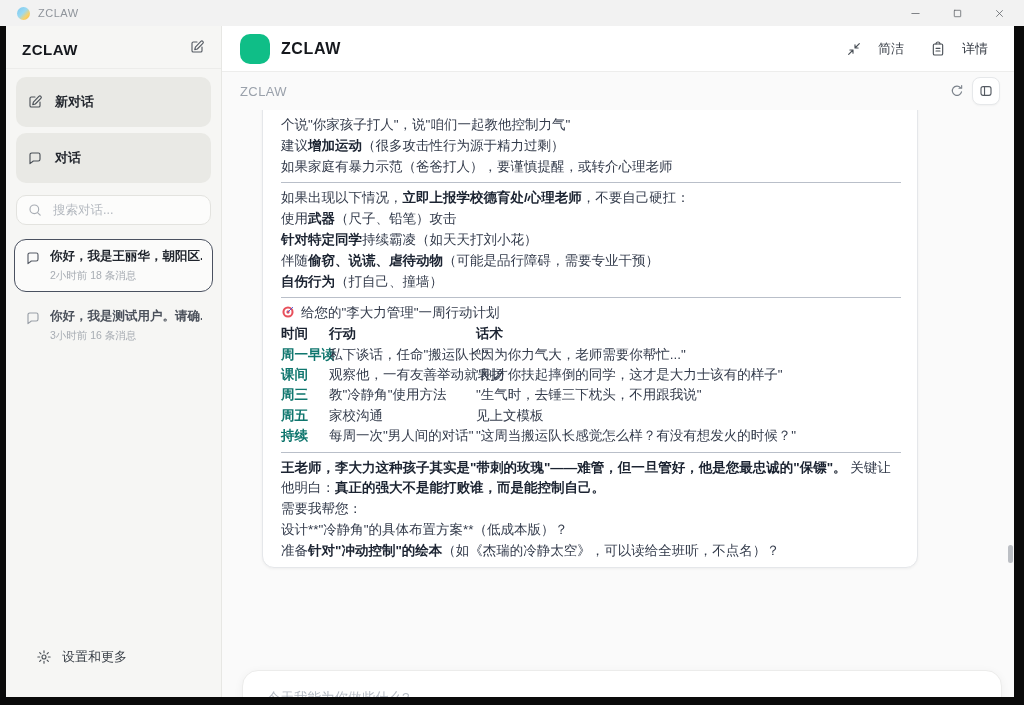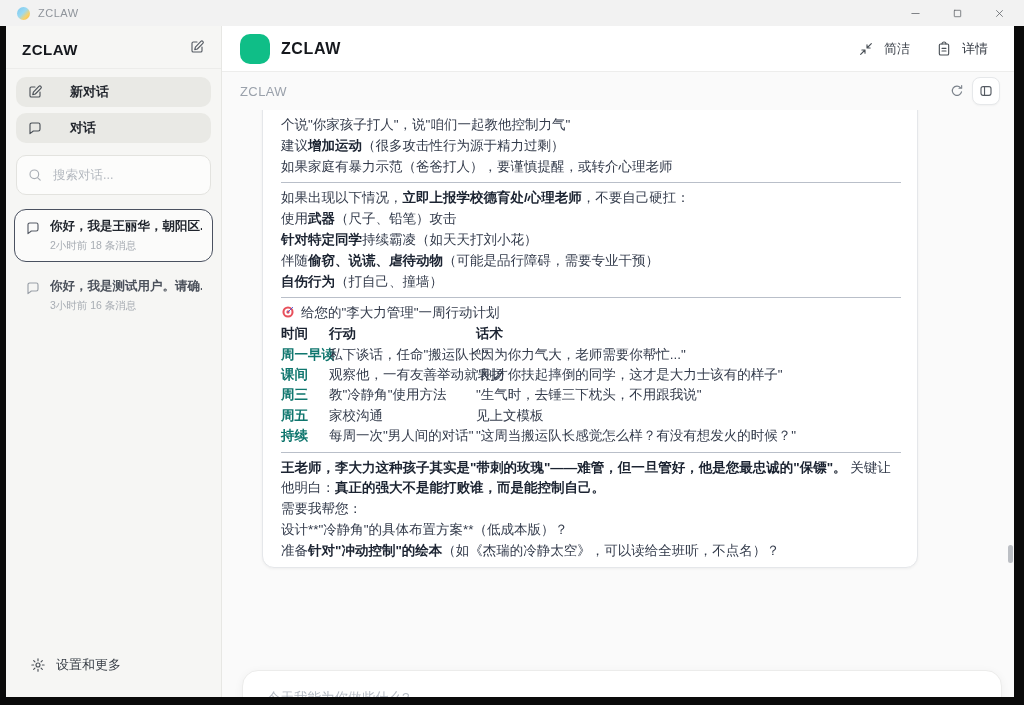--- a/index.html
+++ b/index.html
@@ -15,51 +15,51 @@
   .tb-btn svg{width:11px;height:11px;}
   .window{position:absolute;left:6px;top:26px;width:1008px;height:671px;background:#fff;overflow:hidden;}
   
   .sidebar{position:absolute;left:0;top:0;bottom:0;width:216px;background:#f6f6f4;
            border-right:1px solid #e7e7e4;box-sizing:border-box;}
   .sb-header{display:flex;align-items:center;justify-content:space-between;
              padding:13px 16px 9px 16px;border-bottom:1px solid #ececea;}
   .sb-title{font-size:15px;font-weight:700;color:#15181d;letter-spacing:.5px;}
   .sb-header .icon{color:#555b63;}
   .sb-nav{padding:8px 10px 0 10px;}
-  .nav-item{height:30px;border-radius:10px;display:flex;align-items:center;gap:27px;
-            padding:0 11px;margin-bottom:6px;font-size:13px;color:#23272e;font-weight:600;cursor:pointer;}
+  .nav-item{height:30px;border-radius:10px;display:flex;align-items:center;gap:12px;
+            padding:10px 11px;margin-bottom:6px;font-size:13px;color:#23272e;font-weight:600;cursor:pointer;}
   .nav-item.active{background:#e9e9e5;}
   .nav-item.plain{font-weight:400;color:#3a4048;}
   .nav-item .icon{color:#4a5057;display:flex;}
-  .sb-search{margin:12px 10px 6px 10px;height:40px;border:1px solid #e3e3df;background:#fcfcfb;
+  .sb-search{margin:12px 10px 6px 10px;height:30px;border:1px solid #e3e3df;background:#fcfcfb;
              border-radius:10px;display:flex;align-items:center;gap:8px;padding:0 10px;box-sizing:border-box;}
   .sb-search .icon{color:#a8adb4;display:flex;}
   .sb-search input{border:none;outline:none;background:transparent;font-size:12.5px;color:#333;
                    width:150px;font-family:inherit;}
   .sb-search input::placeholder{color:#b3b8bf;}
   .conv-list{padding:8px 8px 0 8px;}
   .conv{border:1px solid transparent;border-radius:12px;padding:8px 10px;display:flex;gap:9px;
         margin-bottom:7px;cursor:pointer;align-items:flex-start;}
   .conv.selected{border-color:#4a5160;background:#fbfbfa;}
   .conv .icon{color:#565c66;margin-top:2px;flex:none;}
   .conv.dim .icon{color:#9aa0a8;}
   .conv-title{font-size:12.5px;font-weight:700;color:#1f242c;white-space:nowrap;overflow:hidden;width:152px;}
   .conv.dim .conv-title{color:#4b515b;font-weight:600;}
   .conv-meta{font-size:10.5px;color:#a7acb3;margin-top:4px;white-space:nowrap;}
-  .sb-footer{position:absolute;left:0;right:0;bottom:8px;padding:15px 24px;display:flex;align-items:center;
+  .sb-footer{position:absolute;left:0;right:0;bottom:16px;padding:15px 30px;display:flex;align-items:center;
              gap:10px;font-size:13px;color:#3a4048;cursor:pointer;}
   .sb-footer .icon{color:#4a5057;display:flex;}
   
   .main{position:absolute;left:216px;top:0;right:0;bottom:0;background:#fafafa;}
   .main-header{height:46px;background:#fff;border-bottom:1px solid #ededec;display:flex;align-items:center;
                padding:0 26px 0 18px;box-sizing:border-box;}
   .logo{width:30px;height:30px;border-radius:10px;background:#0fbe87;margin-right:11px;flex:none;}
   .mh-title{font-size:16px;font-weight:700;color:#15181d;letter-spacing:.6px;}
   .mh-actions{margin-left:auto;display:flex;align-items:center;gap:26px;}
-  .mh-btn{display:flex;align-items:center;gap:10px;font-size:13px;color:#373d46;cursor:pointer;}
+  .mh-btn{display:flex;align-items:center;gap:16px;font-size:13px;color:#373d46;cursor:pointer;}
   .mh-btn .icon{color:#4a5057;display:flex;}
   .subheader{height:38px;display:flex;align-items:center;padding:0 14px 0 18px;}
   .sh-label{font-size:13px;color:#9aa1ab;letter-spacing:.4px;}
   .sh-right{margin-left:auto;display:flex;align-items:center;gap:7px;}
   .sh-refresh{color:#7a818a;display:flex;cursor:pointer;}
   .sh-panelbtn{width:26px;height:26px;border:1px solid #e6e8ea;border-radius:8px;background:#fff;
                display:flex;align-items:center;justify-content:center;color:#555b63;cursor:pointer;
                box-shadow:0 1px 2px rgba(0,0,0,.04);}
   .chat-viewport{position:absolute;left:0;right:0;top:84px;bottom:0;overflow:hidden;}
   .msg-card{position:absolute;left:40px;width:656px;top:-14px;height:472px;background:#fff;

